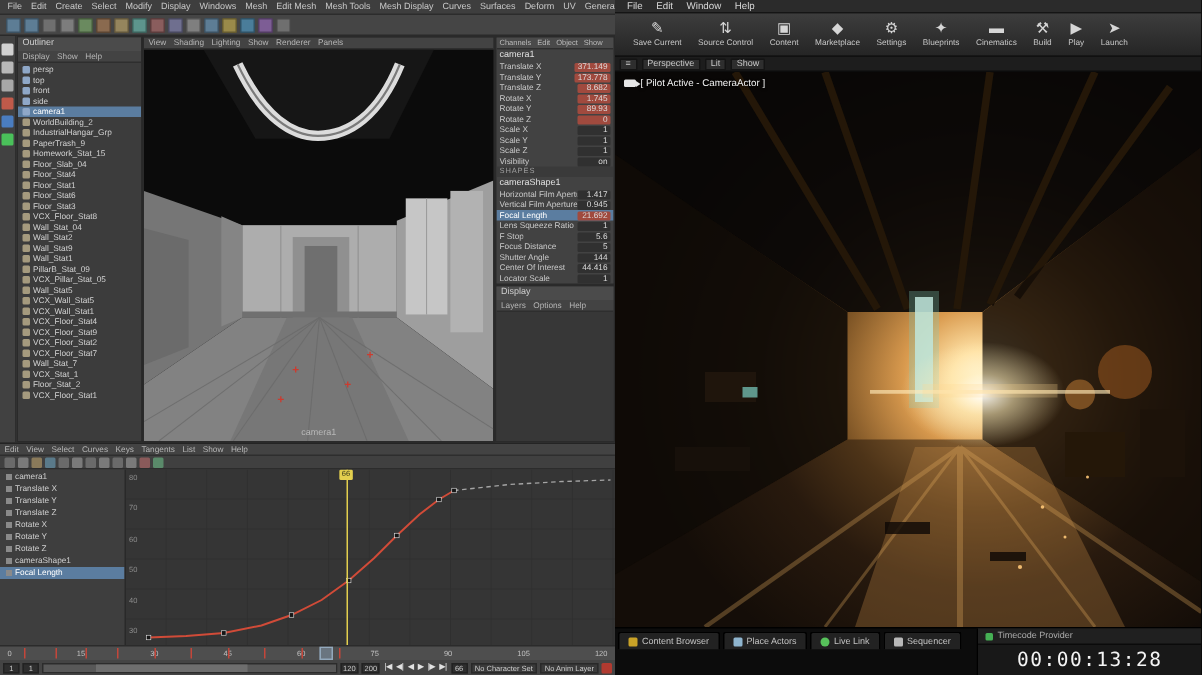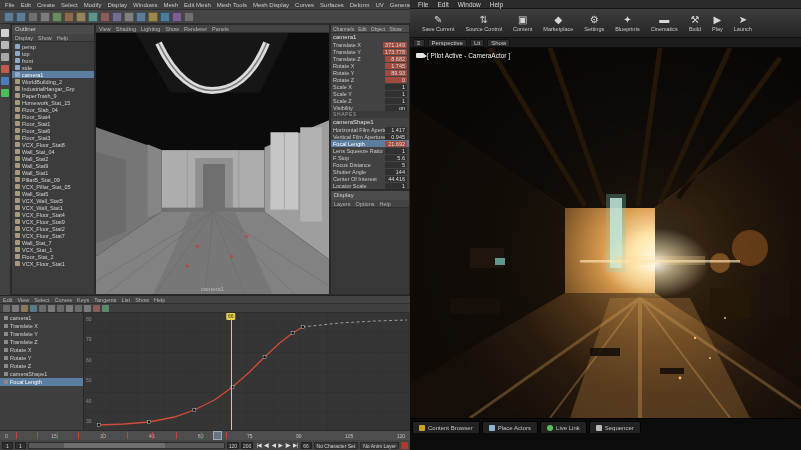--- a/index.html
+++ b/index.html
@@ -810,15 +810,22 @@
           <div class="ue-tab">
             <span class="ue-tab-ic" style="background:#57c25b;border-radius:50%"></span>
             <span>Live Link</span>
           </div>
 
           <div class="ue-tab">
             <span class="ue-tab-ic" style="background:#b9b9b9"></span>
             <span>Sequencer</span>
           </div>
         </div>
+      <div class="tc-panel">
+        <div class="tc-head">
+          <span class="tc-dot"></span>
+          <span>Timecode Provider</span>
+        </div>
+        <div class="tc-value">00:00:13:28</div>
+      </div>
     </div>
   </section>
 </div>
 
 </body></html>

